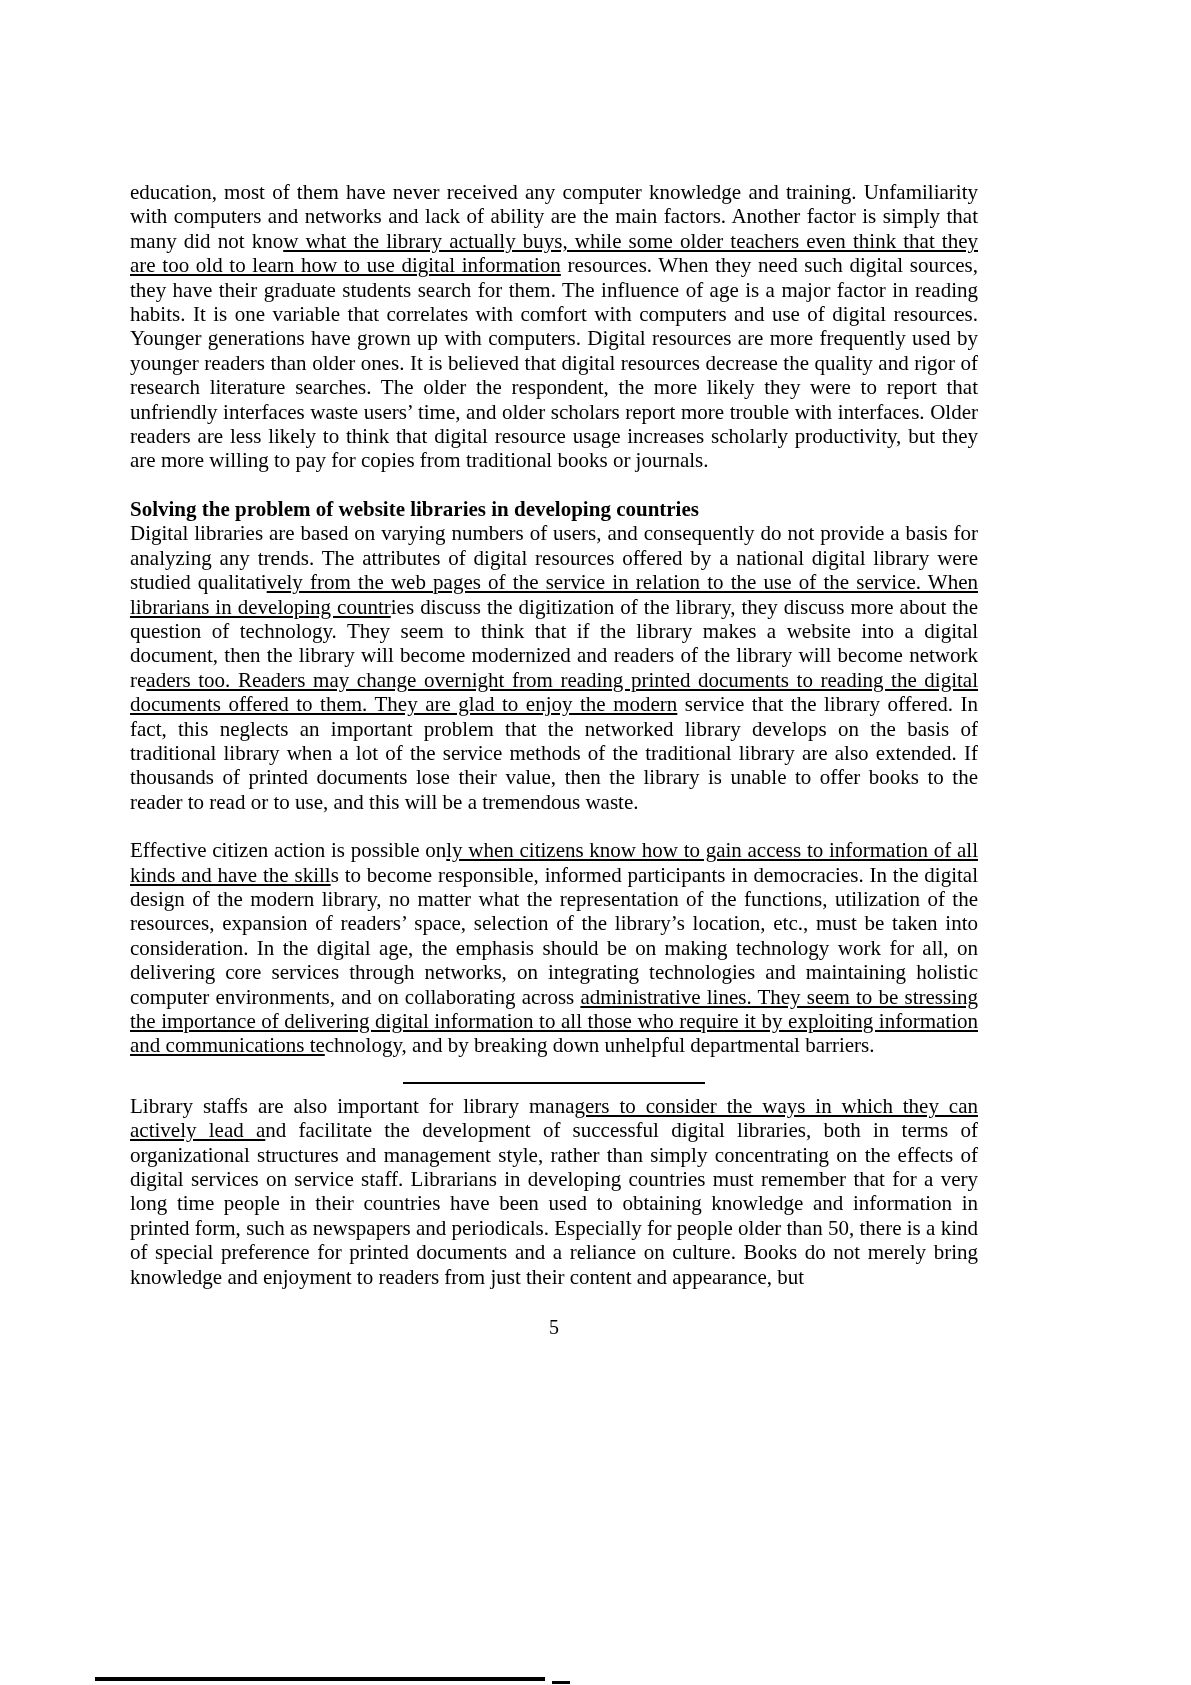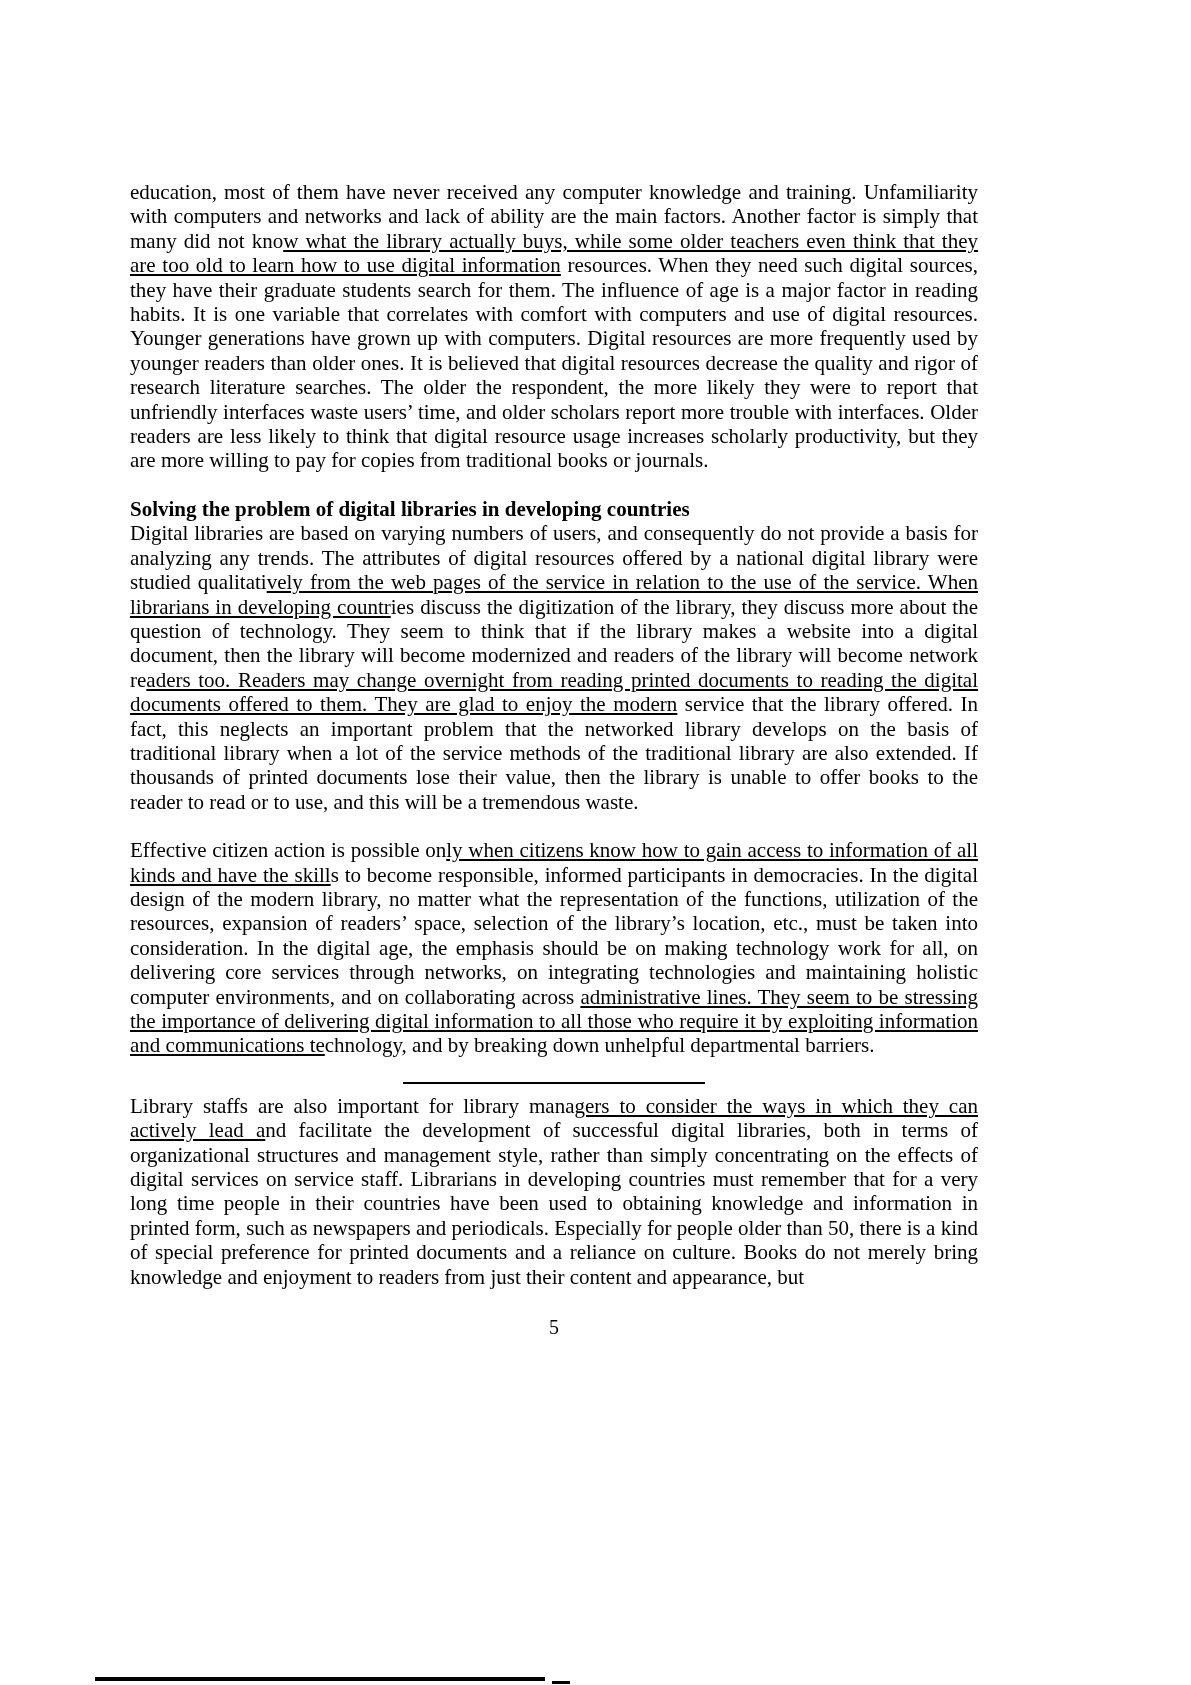--- a/index.html
+++ b/index.html
@@ -70,21 +70,21 @@
   }
 </style>
 </head>
 <body>
 
 <div class="page">
   <div class="content">
 
     <p class="para"><span>education, most of them have never received any computer knowledge and training. Unfamiliarity with computers and networks and lack of ability are the main factors. Another factor is simply that many did not kno</span><span class="u">w what the library actually buys, while some older teachers even think that they are too old to learn how to use digital information</span><span> resources. When they need such digital sources, they have their graduate students search for them. The influence of age is a major factor in reading habits. It is one variable that correlates with comfort with computers and use of digital resources. Younger generations have grown up with computers. Digital resources are more frequently used by younger readers than older ones. It is believed that digital resources decrease the quality and rigor of research literature searches. The older the respondent, the more likely they were to report that unfriendly interfaces waste users’ time, and older scholars report more trouble with interfaces. Older readers are less likely to think that digital resource usage increases scholarly productivity, but they are more willing to pay for copies from traditional books or journals.</span></p>
 
-    <h2 class="section-heading">Solving the problem of digital libraries in developing countries</h2>
+    <h2 class="section-heading">Solving the problem of website libraries in developing countries</h2>
 
     <p class="para"><span>Digital libraries are based on varying numbers of users, and consequently do not provide a basis for analyzing any trends. The attributes of digital resources offered by a national digital library were studied qualitati</span><span class="u">vely from the web pages of the service in relation to the use of the service. When librarians in developing countr</span><span>ies discuss the digitization of the library, they discuss more about the question of technology. They seem to think that if the library makes a website into a digital document, then the library will become modernized and readers of the library will become network re</span><span class="u">aders too. Readers may change overnight from reading printed documents to reading the digital documents offered to them. They are glad to enjoy the modern</span><span> service that the library offered. In fact, this neglects an important problem that the networked library develops on the basis of traditional library when a lot of the service methods of the traditional library are also extended. If thousands of printed documents lose their value, then the library is unable to offer books to the reader to read or to use, and this will be a tremendous waste.</span></p>
 
     <p class="para"><span>Effective citizen action is possible on</span><span class="u">ly when citizens know how to gain access to information of all kinds and have the skill</span><span>s to become responsible, informed participants in democracies. In the digital design of the modern library, no matter what the representation of the functions, utilization of the resources, expansion of readers’ space, selection of the library’s location, etc., must be taken into consideration. In the digital age, the emphasis should be on making technology work for all, on delivering core services through networks, on integrating technologies and maintaining holistic computer environments, and on collaborating across </span><span class="u">administrative lines. They seem to be stressing the importance of delivering digital information to all those who require it by exploiting information and communications te</span><span>chnology, and by breaking down unhelpful departmental barriers.</span></p>
 
     <hr class="mid-divider">
 
     <p class="para"><span>Library staffs are also important for library mana</span><span class="u">gers to consider the ways in which they can actively lead a</span><span>nd facilitate the development of successful digital libraries, both in terms of organizational structures and management style, rather than simply concentrating on the effects of digital services on service staff. Librarians in developing countries must remember that for a very long time people in their countries have been used to obtaining knowledge and information in printed form, such as newspapers and periodicals. Especially for people older than 50, there is a kind of special preference for printed documents and a reliance on culture. Books do not merely bring knowledge and enjoyment to readers from just their content and appearance, but</span></p>
 
     <div class="page-number">5</div>

